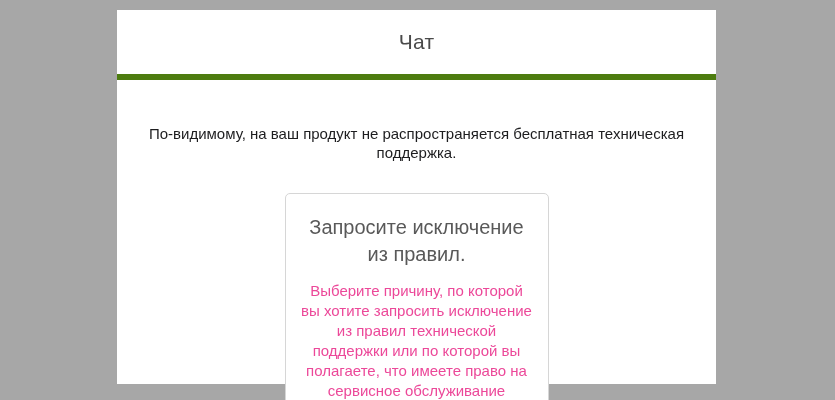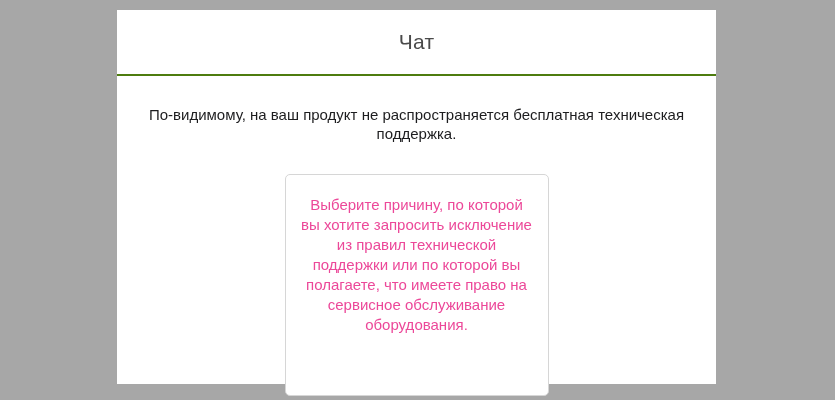--- a/index.html
+++ b/index.html
@@ -20,32 +20,32 @@
     height: 374px;
     background: #ffffff;
     box-sizing: border-box;
   }
 
   .chat-header {
     height: 64px;
     display: flex;
     align-items: center;
     justify-content: center;
-    border-bottom: 2px solid #4d7c0f;
+    border-bottom: 6px solid #4d7c0f;
   }
 
   .chat-title {
     font-size: 21px;
     font-weight: 300;
     color: #4a4a4a;
     letter-spacing: 0.2px;
   }
 
   .support-message {
-    margin-top: 29px;
+    margin-top: 44px;
     text-align: center;
     font-size: 15px;
     line-height: 19px;
     color: #1d1d1f;
     padding: 0 4px;
   }
 
   .exception-card {
     box-sizing: border-box;
     width: 264px;
@@ -78,16 +78,17 @@
 
 <div class="chat-panel">
 
   <div class="chat-header">
     <div class="chat-title">Чат</div>
   </div>
 
   <div class="support-message">По-видимому, на ваш продукт не распространяется бесплатная техническая поддержка.</div>
 
   <div class="exception-card">
+    <h2 class="exception-card-title">Запросите исключение из правил.</h2>
     <p class="exception-card-description">Выберите причину, по которой вы хотите запросить исключение из правил технической поддержки или по которой вы полагаете, что имеете право на сервисное обслуживание оборудования.</p>
   </div>
 
 </div>
 
 </body></html>

